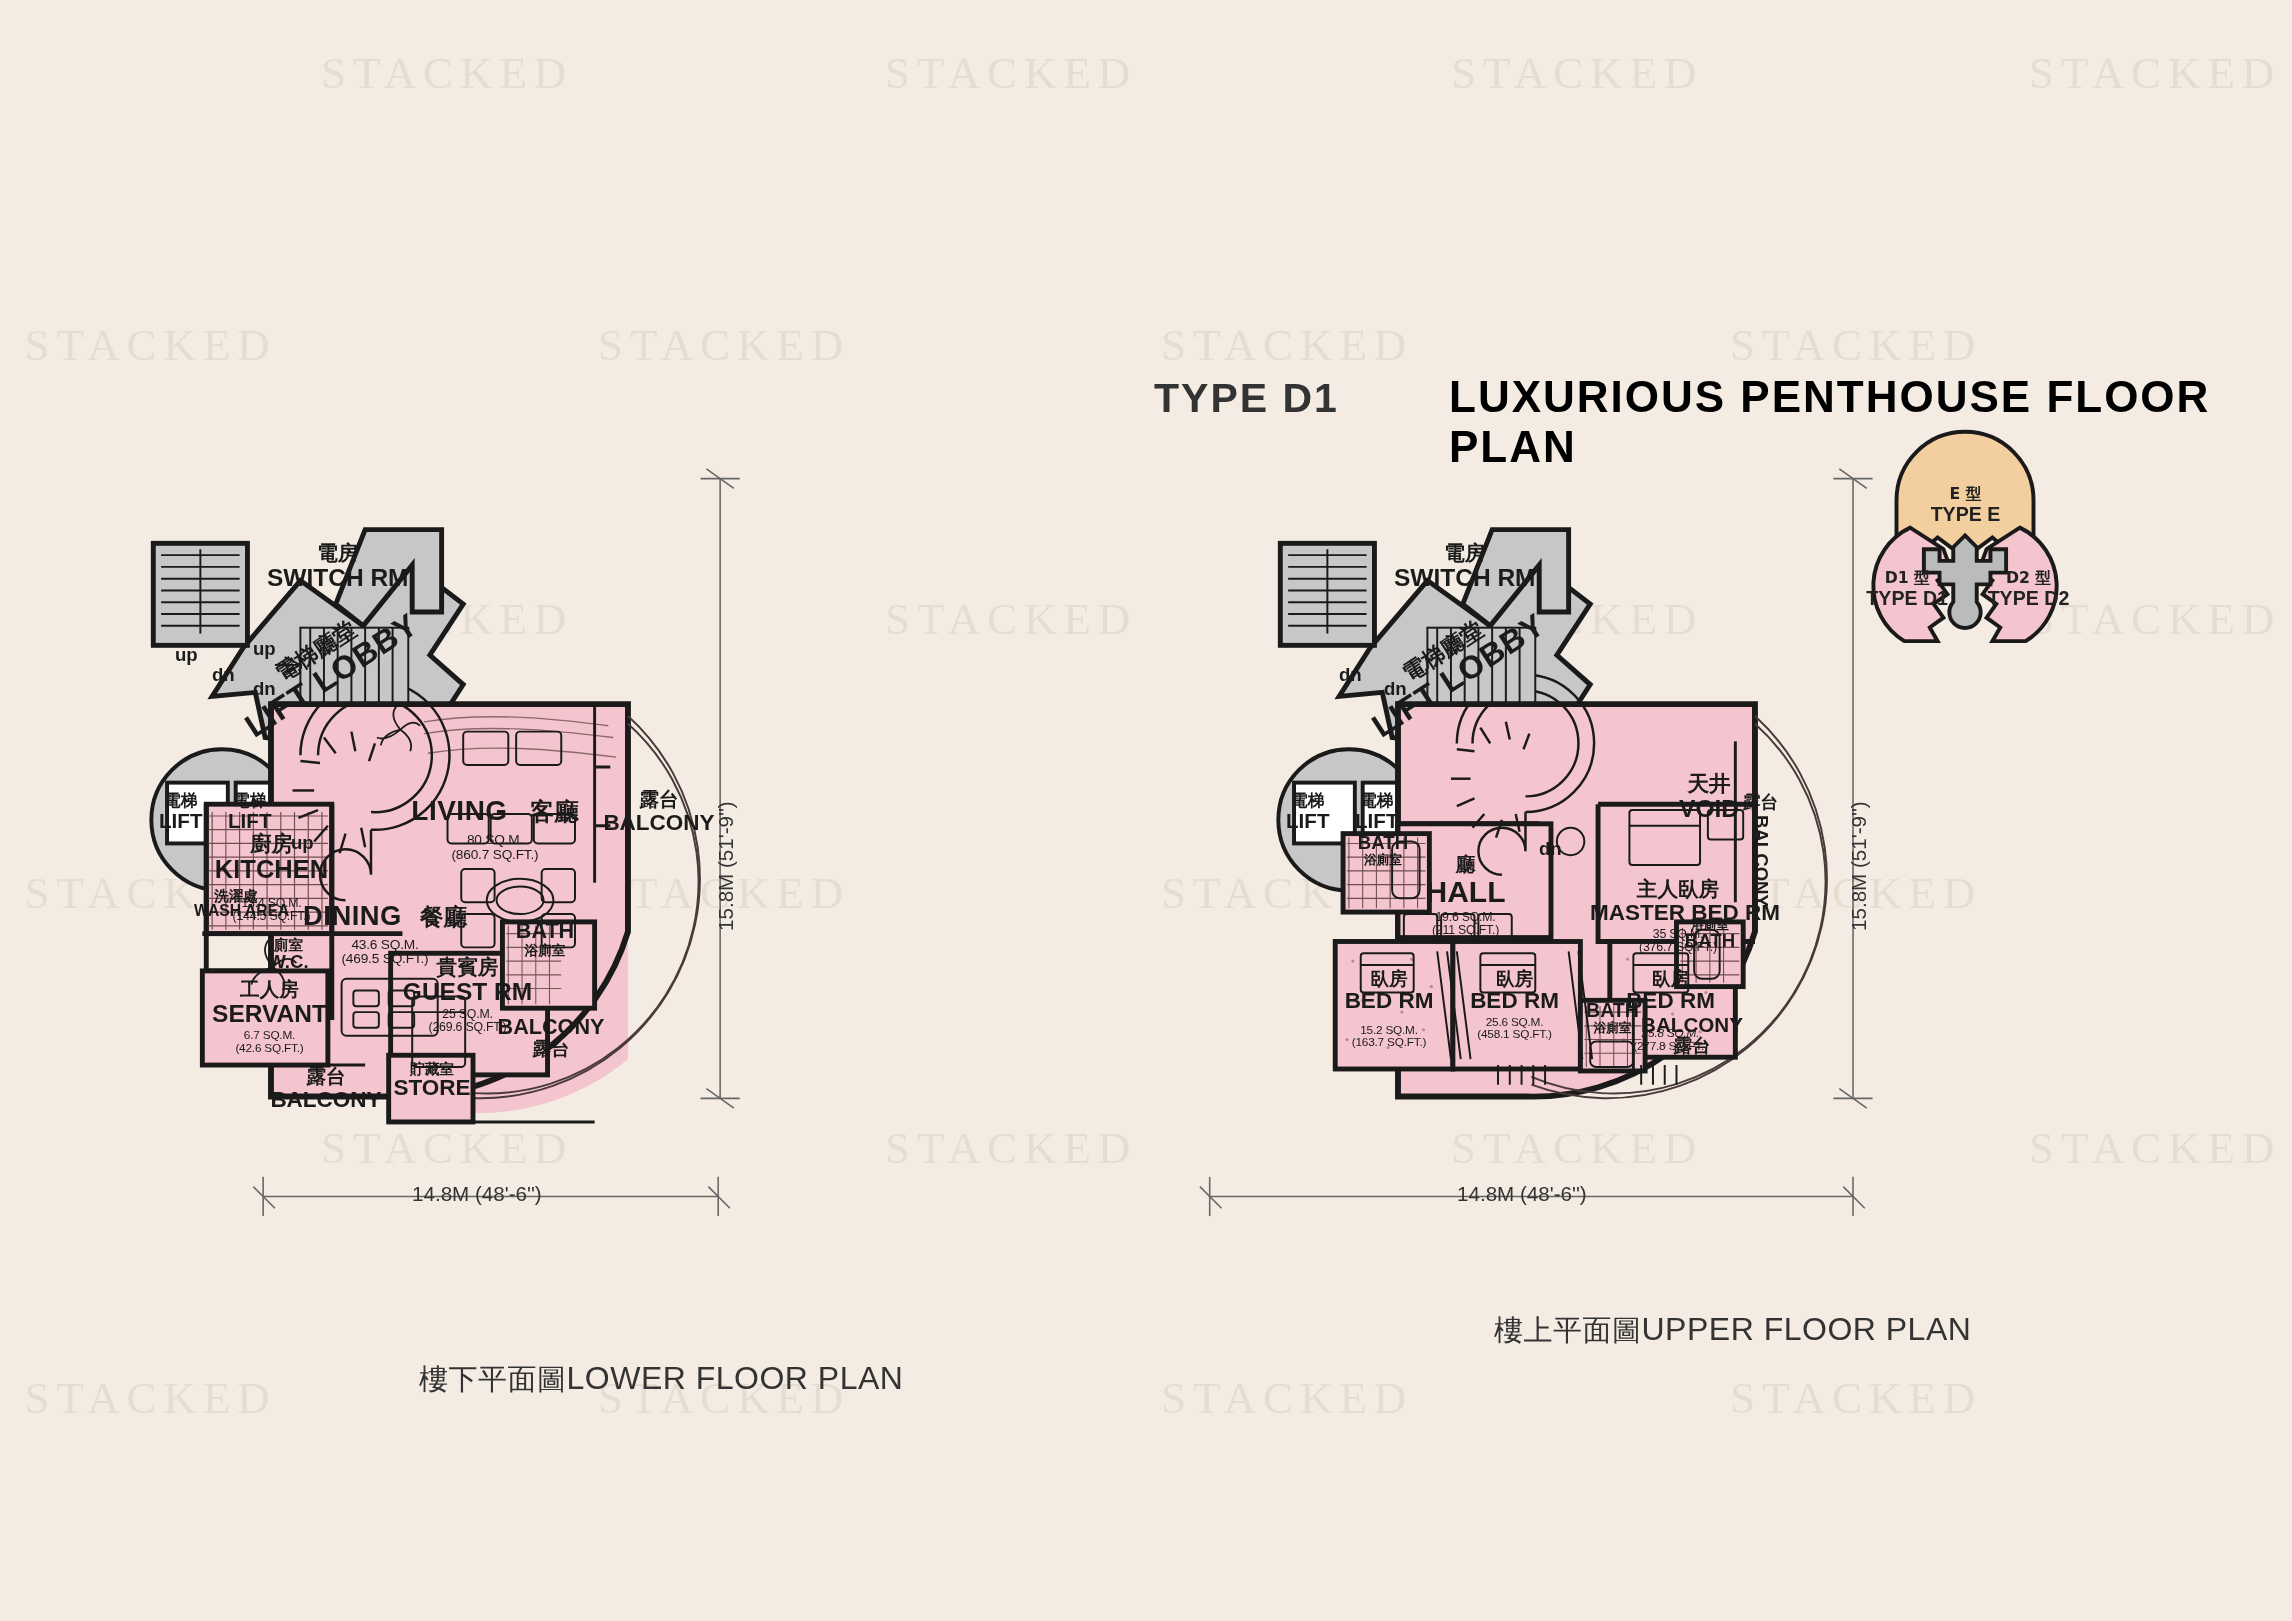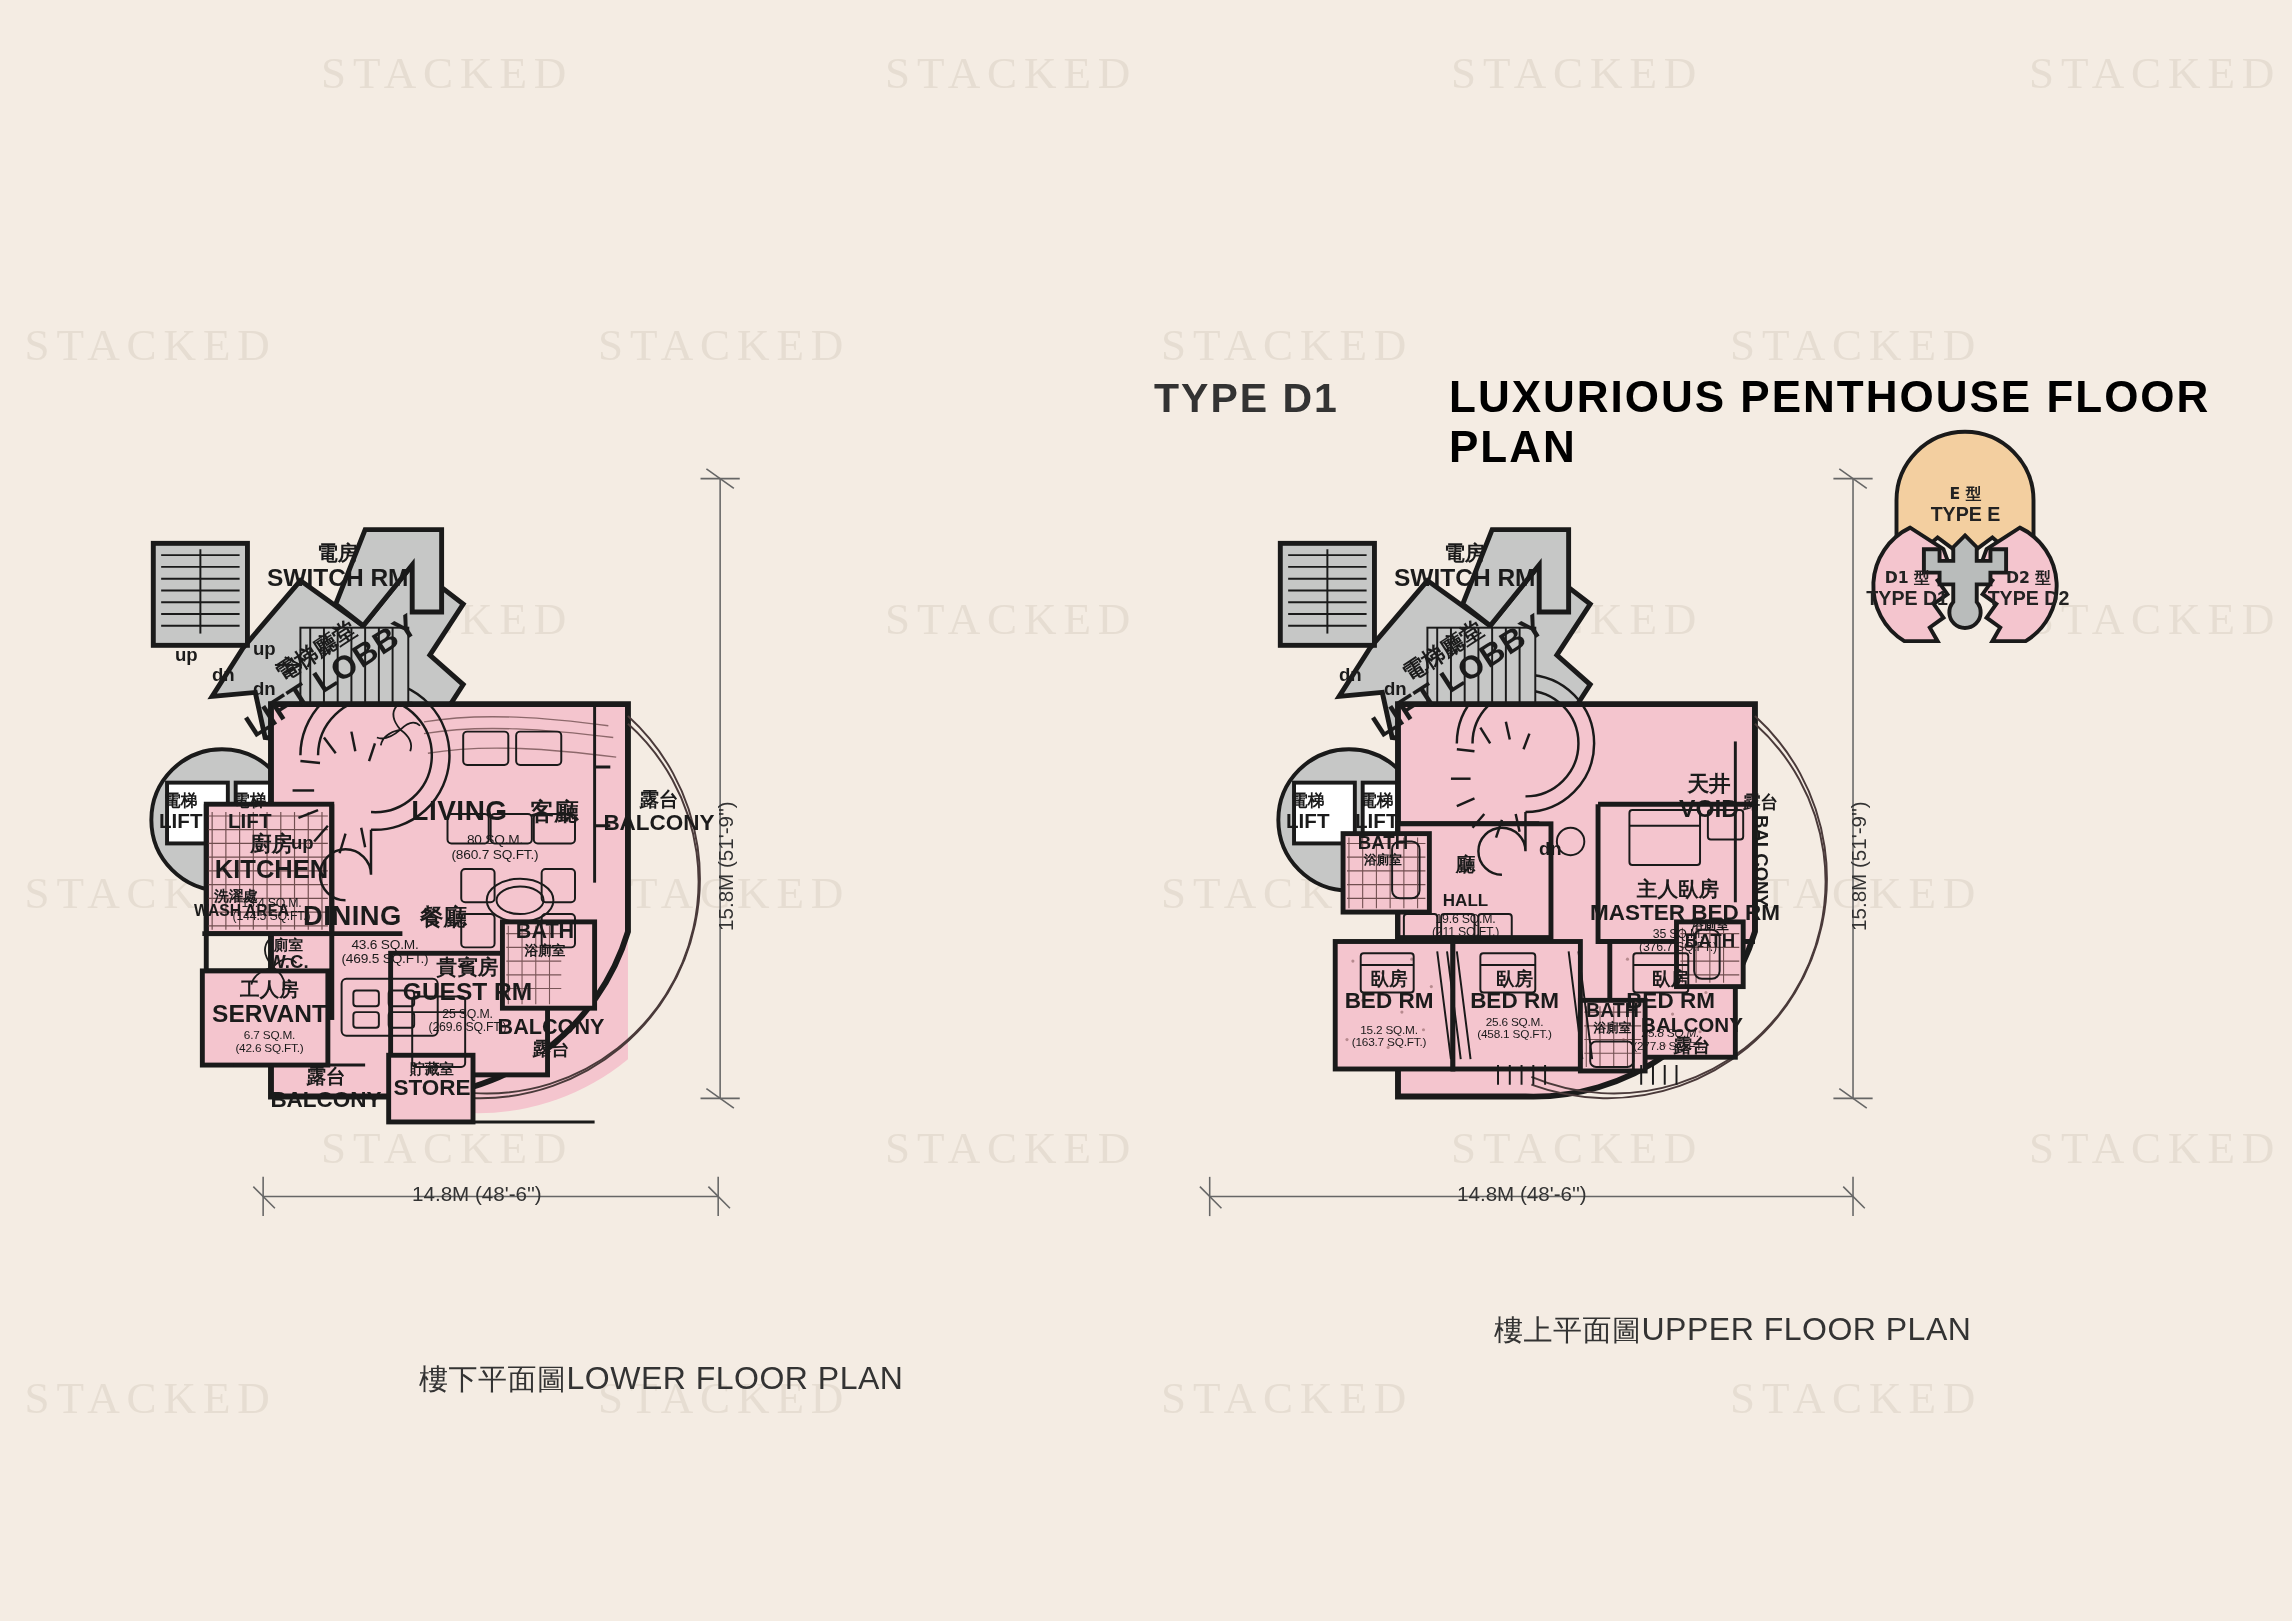--- a/index.html
+++ b/index.html
@@ -619,21 +619,21 @@
   </div>
 
   
   <div class="rm" style="left:410px;top:263px;width:108px;">
     <span class="zh" style="font-size:21.6px;font-family:Liberation Serif, serif;">天井</span>
     <span class="en" style="font-size:24.5px;">VOID</span>
   </div>
 
   <div class="rm" style="left:159px;top:345px;width:123px;">
     <span class="zh" style="font-size:19.6px;">廳</span>
-    <span class="en" style="font-size:17px;margin-top:16px;">HALL</span>
+    <span class="en" style="font-size:30px;">HALL</span>
     <span class="ar" style="font-size:12.3px;margin-top:3.9px;">19.6 SQ.M.</span>
     <span class="ar" style="font-size:12.3px;">(211 SQ.FT.)</span>
   </div>
 
   <div class="rm" style="left:345px;top:369px;width:176px;">
     <span class="zh" style="font-size:20.6px;">主人臥房</span>
     <span class="en" style="font-size:22.5px;">MASTER BED RM</span>
     <span class="ar" style="font-size:12.3px;margin-top:3.9px;">35 SQ.M.</span>
     <span class="ar" style="font-size:12.3px;">(376.7 SQ.FT.)</span>
   </div>

